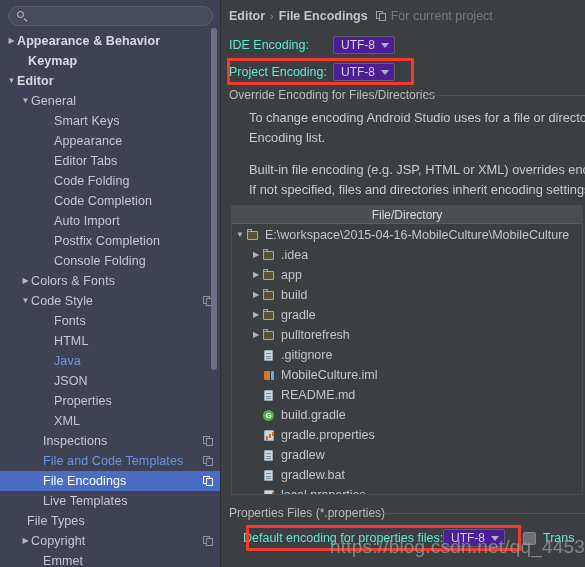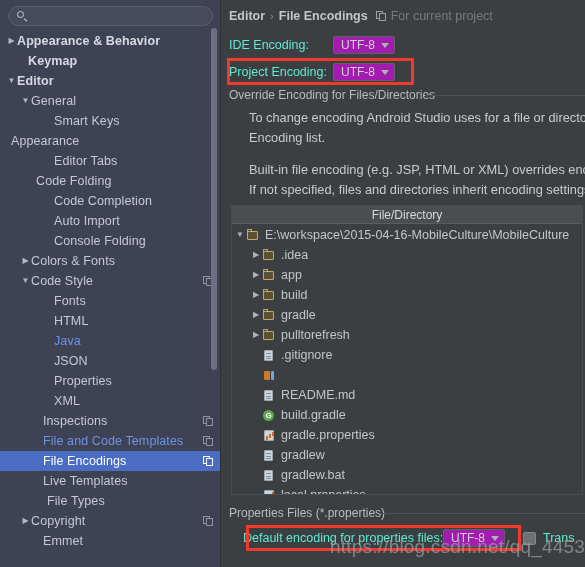--- a/index.html
+++ b/index.html
@@ -178,21 +178,21 @@
 
   .frow {
     position: absolute;
     display: flex;
     align-items: center;
     white-space: nowrap;
   }
   .flabel { color: #5eead4; font-size: 12.5px; }
   .combo {
     border: 1px solid #5d6163;
-    background: #a21caf;
+    background: #4c1d95;
     border-radius: 2px;
     height: 18px;
     display: inline-flex;
     align-items: center;
     padding: 0 5px 0 7px;
     box-sizing: border-box;
     color: #d2d4d6;
     font-size: 12px;
   }
   .combo .cv { margin-right: 6px; }
@@ -428,39 +428,43 @@
           <span class="lbl">Editor</span>
         </div>
         <div class="trow" style="padding-left: 20px;">
           <span class="arrow">▼</span>
           <span class="lbl">General</span>
         </div>
         <div class="trow" style="padding-left: 43px;">
           <span class="arrow"></span>
           <span class="lbl">Smart Keys</span>
         </div>
-        <div class="trow" style="">
+        <div class="trow" style="padding-left: 43px;">
           <span class="arrow"></span>
           <span class="lbl">Appearance</span>
         </div>
         <div class="trow" style="padding-left: 43px;">
           <span class="arrow"></span>
           <span class="lbl">Editor Tabs</span>
         </div>
-        <div class="trow" style="padding-left: 25px;">
+        <div class="trow" style="padding-left: 43px;">
           <span class="arrow"></span>
           <span class="lbl">Code Folding</span>
         </div>
         <div class="trow" style="padding-left: 43px;">
           <span class="arrow"></span>
           <span class="lbl">Code Completion</span>
         </div>
         <div class="trow" style="padding-left: 43px;">
           <span class="arrow"></span>
           <span class="lbl">Auto Import</span>
+        </div>
+        <div class="trow" style="padding-left: 43px;">
+          <span class="arrow"></span>
+          <span class="lbl">Postfix Completion</span>
         </div>
         <div class="trow" style="padding-left: 43px;">
           <span class="arrow"></span>
           <span class="lbl">Console Folding</span>
         </div>
         <div class="trow" style="padding-left: 20px;">
           <span class="arrow">▶</span>
           <span class="lbl">Colors &amp; Fonts</span>
         </div>
         <div class="trow" style="padding-left: 20px;">
@@ -516,21 +520,21 @@
           <span class="lbl">File Encodings</span>
           <span class="copy-ico">
             <i></i>
             <b></b>
           </span>
         </div>
         <div class="trow" style="padding-left: 32px;">
           <span class="arrow"></span>
           <span class="lbl">Live Templates</span>
         </div>
-        <div class="trow" style="padding-left: 36px;">
+        <div class="trow" style="padding-left: 16px;">
           <span class="arrow"></span>
           <span class="lbl">File Types</span>
         </div>
         <div class="trow" style="padding-left: 20px;">
           <span class="arrow">▶</span>
           <span class="lbl">Copyright</span>
           <span class="copy-ico">
             <i></i>
             <b></b>
           </span>
@@ -618,20 +622,21 @@
             <span>pulltorefresh</span>
           </div>
           <div class="frw" style="padding-left: 18px;">
             <span class="arw"></span>
             <span class="ico file"></span>
             <span>.gitignore</span>
           </div>
           <div class="frw" style="padding-left: 18px;">
             <span class="arw"></span>
             <span class="ico iml"></span>
+            <span>MobileCulture.iml</span>
           </div>
           <div class="frw" style="padding-left: 18px;">
             <span class="arw"></span>
             <span class="ico file"></span>
             <span>README.md</span>
           </div>
           <div class="frw" style="padding-left: 18px;">
             <span class="arw"></span>
             <span class="ico gradle"></span>
             <span>build.gradle</span>

